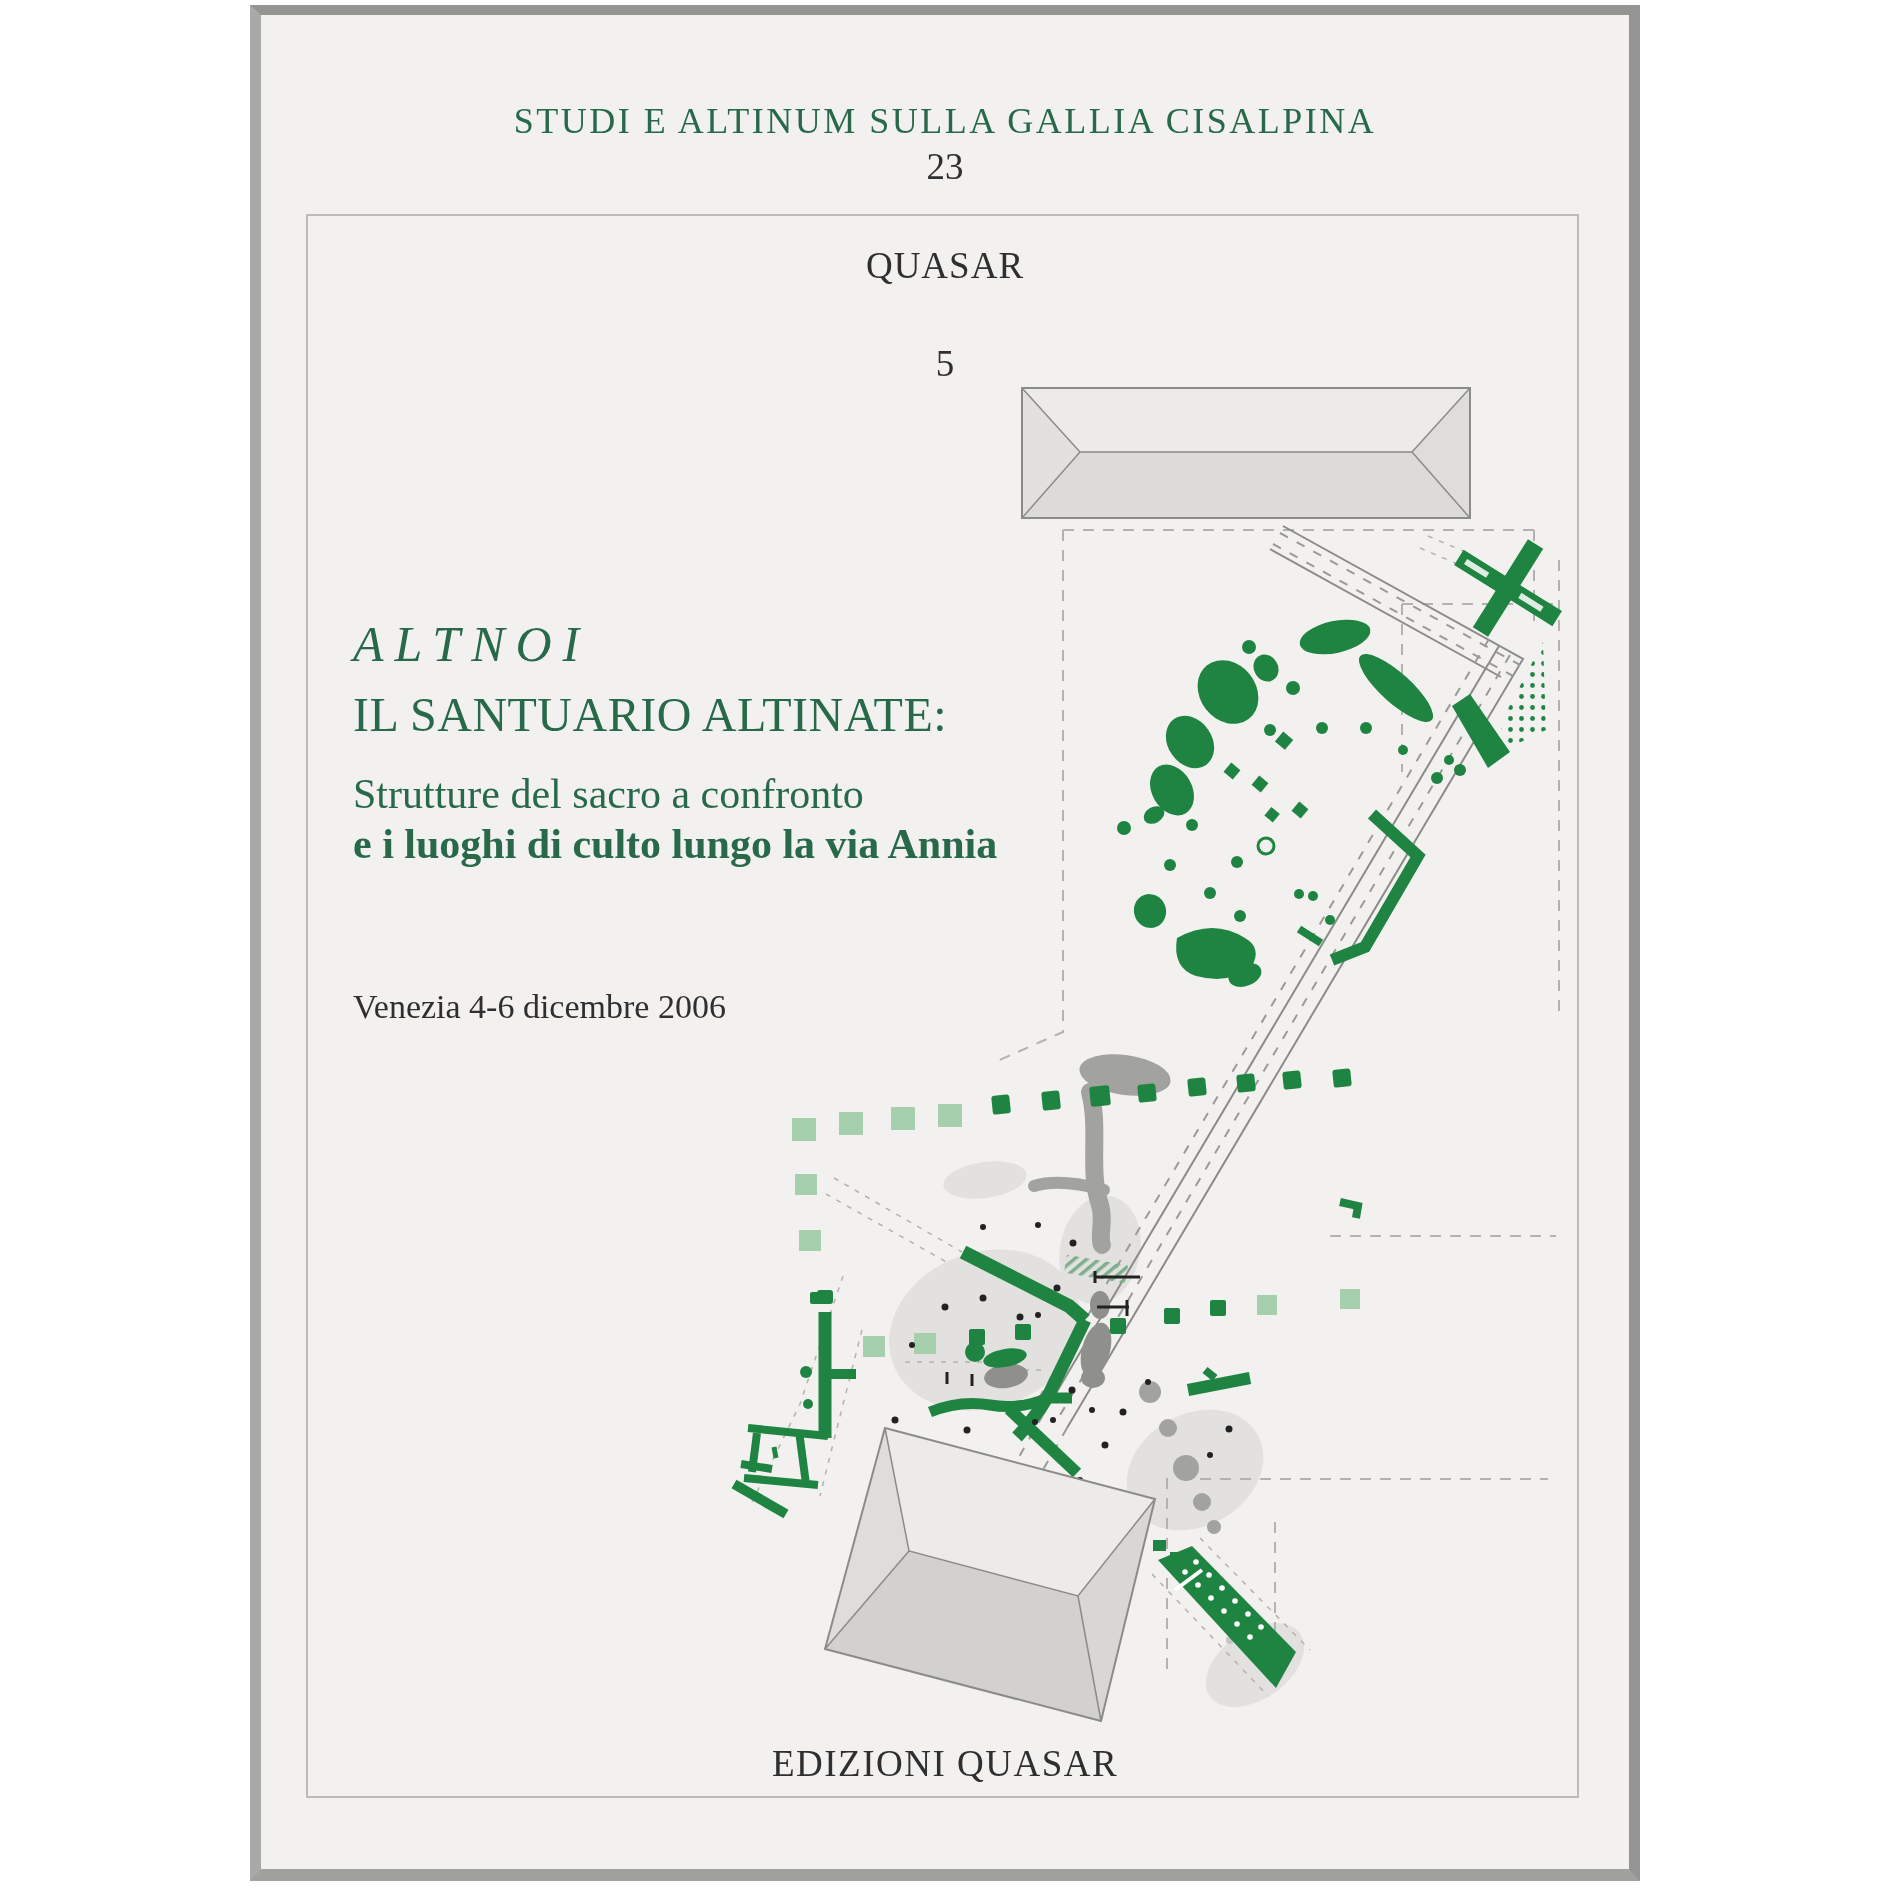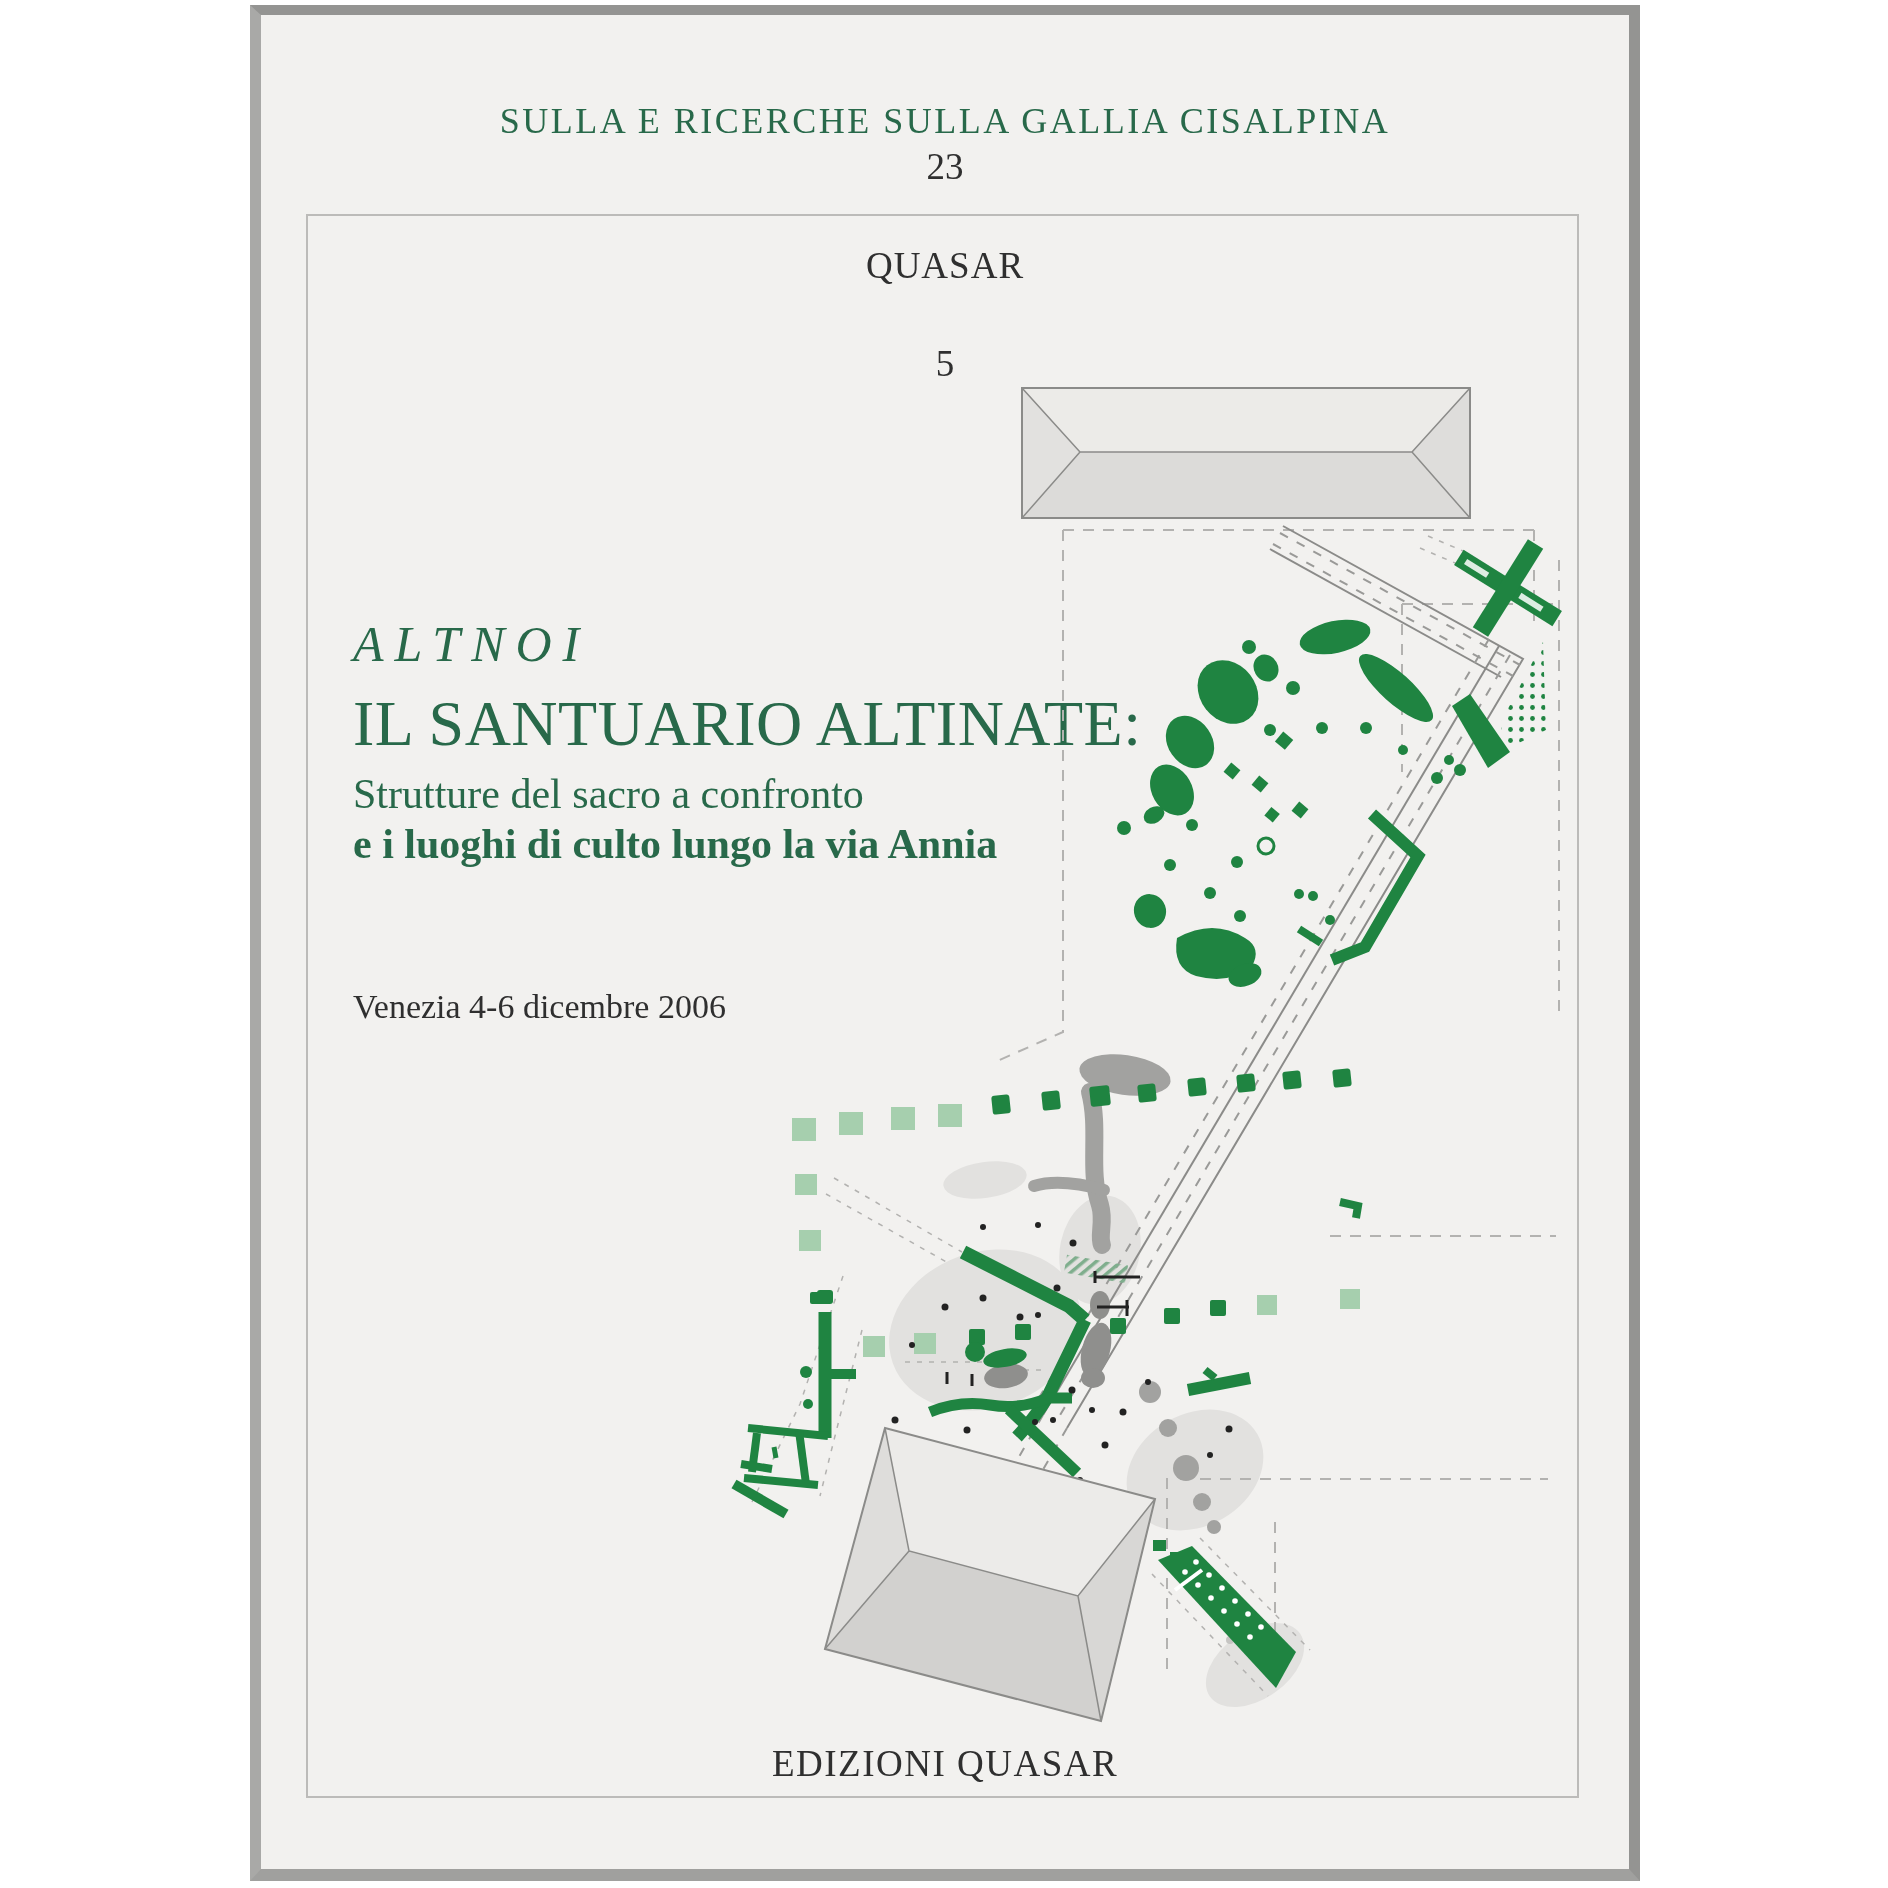--- a/index.html
+++ b/index.html
@@ -23,21 +23,21 @@
   .ctr{position:absolute;left:0;width:100%;text-align:center;}
   .lft{position:absolute;left:92px;text-align:center;white-space:nowrap;}
   .green{color:var(--title-green,#28694a);}
   .black{color:var(--text-black,#2f2f2f);}
   .series-title{top:85px;font-size:36px;letter-spacing:2.5px;}
   .series-number{top:122px;font-size:37px;margin-top:8px;}
   .coll-name{top:229px;font-size:37px;letter-spacing:1px;}
   .coll-sub{top:281px;font-size:36px;}
   .coll-num{top:327px;font-size:37px;}
   .t-ancient{top:600px;font-size:50px;font-style:italic;letter-spacing:11px;}
-  .t-main{top:672px;font-size:64px;letter-spacing:0.5px;}
+  .t-main{top:672px;font-size:48px;letter-spacing:0.5px;}
   .t-sub1{top:755px;font-size:42px;font-weight:normal;}
   .t-sub2{top:805px;font-size:42px;font-weight:bold;}
   .conf-label{top:927px;font-size:35px;letter-spacing:1.5px;}
   .conf-venue{top:973px;font-size:34px;}
   .publisher{top:1727px;font-size:37px;letter-spacing:1.5px;}
   svg.plan{position:absolute;left:0;top:0;pointer-events:none;}
   .g{fill:var(--map-green,#1f8441);}
   .gl{fill:var(--map-green-light,#a6cfae);}
   .gs{stroke:var(--map-green,#1f8441);fill:none;}
   .gry{fill:var(--map-grey,#a2a2a0);}
@@ -50,21 +50,21 @@
   .rd{stroke:#8b8b89;fill:none;stroke-width:2;}
   .rdd{stroke:#9a9a98;fill:none;stroke-width:2;stroke-dasharray:9 10;}
   .blk{fill:#222;}
   .blkl{stroke:#222;fill:none;stroke-width:3;}
   .bx{fill:var(--box-fill,#e4e3e1);}
 </style>
 </head>
 <body>
 
 <div class="book">
-  <div class="ctr green series-title">SULLA E RICERCHE SULLA GALLIA CISALPINA</div>
+  <div class="ctr green series-title">STUDI E ALTINUM SULLA GALLIA CISALPINA</div>
   <div class="ctr black series-number">23</div>
 
   <div class="frame"></div>
 
   <div class="ctr black coll-name">QUASAR</div>
   <div class="ctr black coll-num">5</div>
 
   <div class="lft green t-ancient">ALTNOI</div>
   <div class="lft green t-main">IL SANTUARIO ALTINATE:</div>
   <div class="lft green t-sub1">Strutture del sacro a confronto</div>

